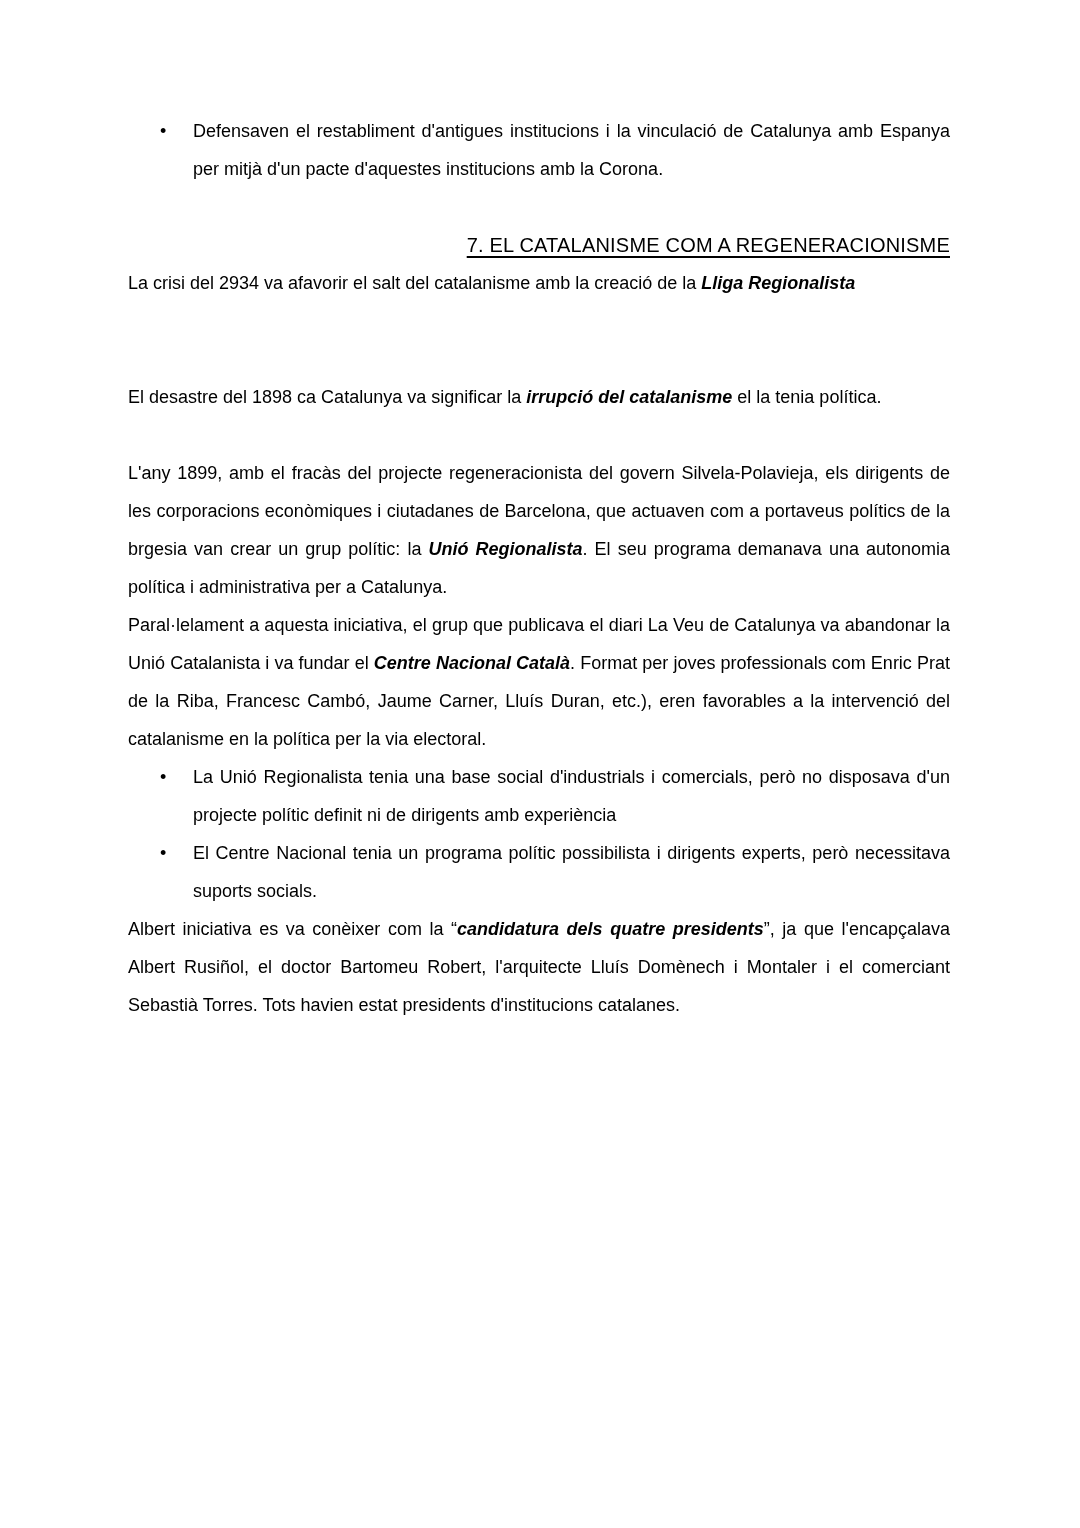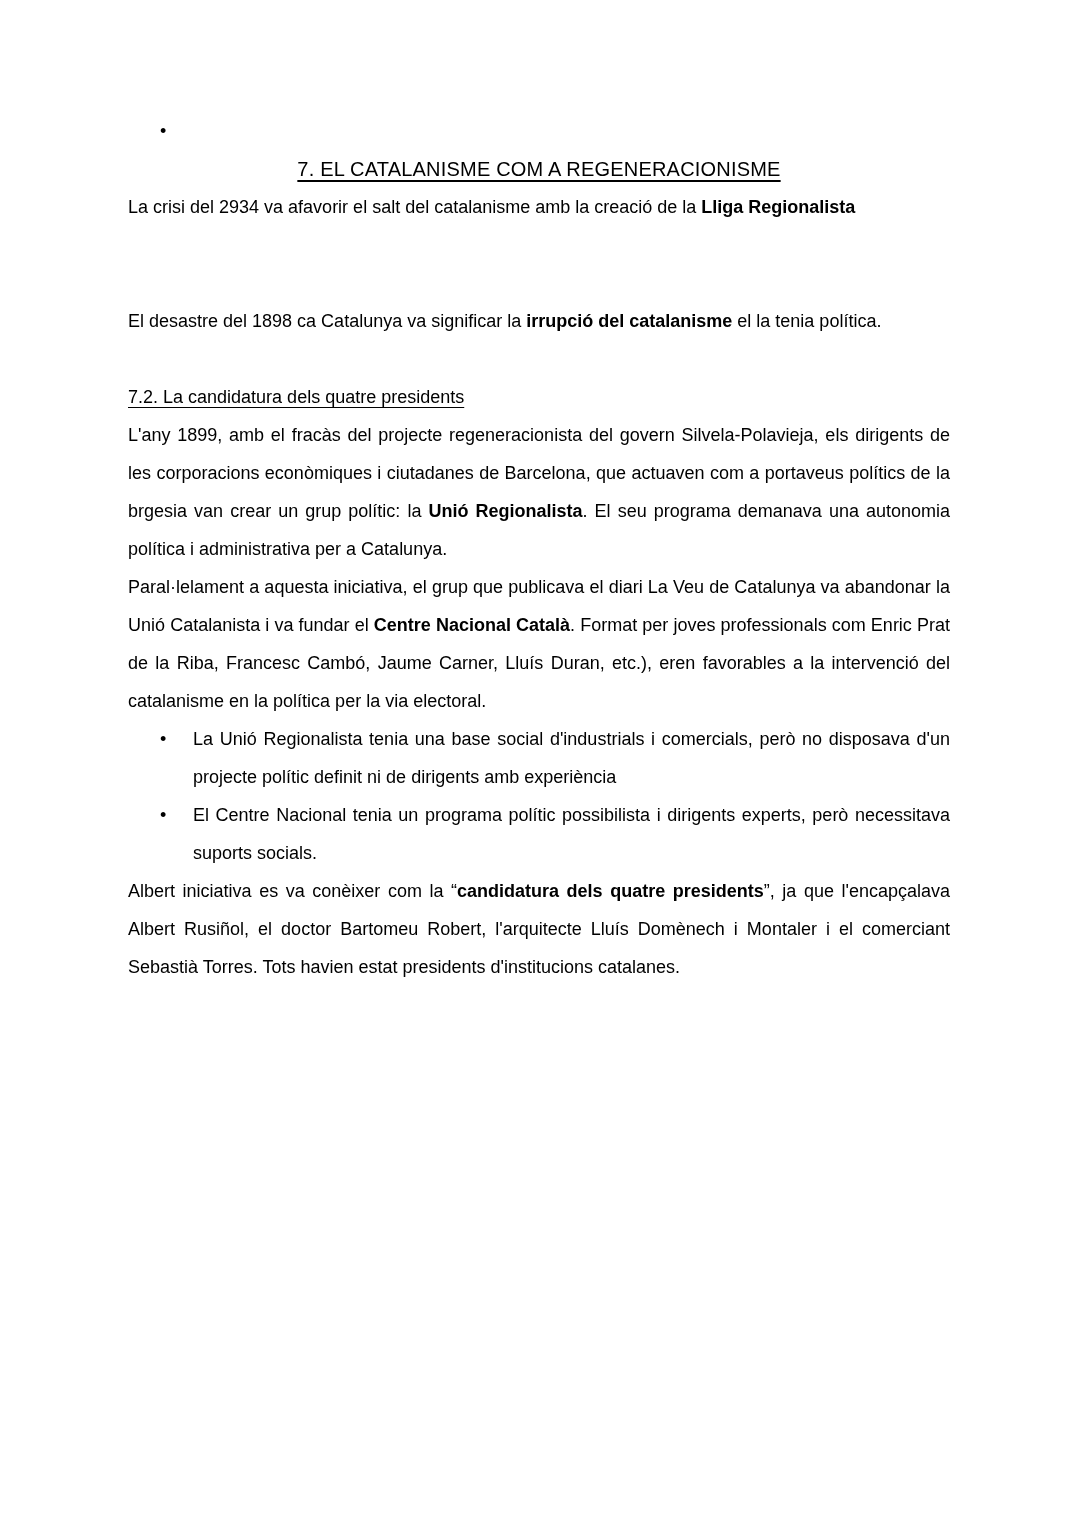--- a/index.html
+++ b/index.html
@@ -24,21 +24,21 @@
   .doc {
     font-size: 18px;
     line-height: 38px;
     color: #000000;
   }
   .block {
     text-align: justify;
   }
   .heading {
     font-size: 20px;
-    text-align: center;
+    text-align: right;
     letter-spacing: 0.2px;
   }
   .subheading {
     text-align: left;
   }
   .paragraph {
     text-align: justify;
   }
   .bullet-item {
     position: relative;
@@ -46,36 +46,35 @@
     text-align: justify;
   }
   .bullet-dot {
     position: absolute;
     left: 32px;
     top: 0;
   }
   .spacer {
     width: 100%;
   }
-  .b { font-weight: 700; }
+  .b { font-weight: 700; font-style: italic; }
   .i { }
   .u { text-decoration: underline; text-underline-offset: 4px; }
 </style>
 </head>
 <body>
 
 <div class="page">
   <div class="doc" id="doc-root">
-      <div class="block bullet-item"><span class="bullet-dot">•</span></div>
+      <div class="block bullet-item"><span class="bullet-dot">•</span><span><span class="">Defensaven el restabliment d'antigues institucions i la vinculació de Catalunya amb Espanya per mitjà d'un pacte d'aquestes institucions amb la Corona.</span></span></div>
       <div class="spacer" style="height: 38px;"></div>
       <div class="block heading"><span class="u">7. EL CATALANISME COM A REGENERACIONISME</span></div>
       <div class="block paragraph"><span class="">La crisi del 2934 va afavorir el salt del catalanisme amb la creació de la </span><span class="b">Lliga Regionalista</span></div>
       <div class="spacer" style="height: 76px;"></div>
       <div class="block paragraph"><span class="">El desastre del 1898 ca Catalunya va significar la </span><span class="b">irrupció del catalanisme</span><span class=""> el la tenia política.</span></div>
       <div class="spacer" style="height: 38px;"></div>
-      <div class="block subheading"><span class="u">7.2. La candidatura dels quatre presidents</span></div>
       <div class="block paragraph"><span class="">L'any 1899, amb el fracàs del projecte regeneracionista del govern Silvela-Polavieja, els dirigents de les corporacions econòmiques i ciutadanes de Barcelona, que actuaven com a portaveus polítics de la brgesia van crear un grup polític: la </span><span class="b">Unió Regionalista</span><span class="">. El seu programa demanava una autonomia política i administrativa per a Catalunya.</span></div>
       <div class="block paragraph"><span class="">Paral·lelament a aquesta iniciativa, el grup que publicava el diari </span><span class="i">La Veu de Catalunya</span><span class=""> va abandonar la Unió Catalanista i va fundar el </span><span class="b">Centre Nacional Català</span><span class="">. Format per joves professionals com Enric Prat de la Riba, Francesc Cambó, Jaume Carner, Lluís Duran, etc.), eren favorables a la intervenció del catalanisme en la política per la via electoral.</span></div>
       <div class="block bullet-item"><span class="bullet-dot">•</span><span><span class="">La Unió Regionalista tenia una base social d'industrials i comercials, però no disposava d'un projecte polític definit ni de dirigents amb experiència</span></span></div>
       <div class="block bullet-item"><span class="bullet-dot">•</span><span><span class="">El Centre Nacional tenia un programa polític possibilista i dirigents experts, però necessitava suports socials.</span></span></div>
       <div class="block paragraph"><span class="">Albert iniciativa es va conèixer com la “</span><span class="b">candidatura dels quatre presidents</span><span class="">”, ja que l'encapçalava Albert Rusiñol, el doctor Bartomeu Robert, l'arquitecte Lluís Domènech i Montaler i el comerciant Sebastià Torres. Tots havien estat presidents d'institucions catalanes.</span></div>
     </div>
 </div>
 
 </body></html>

